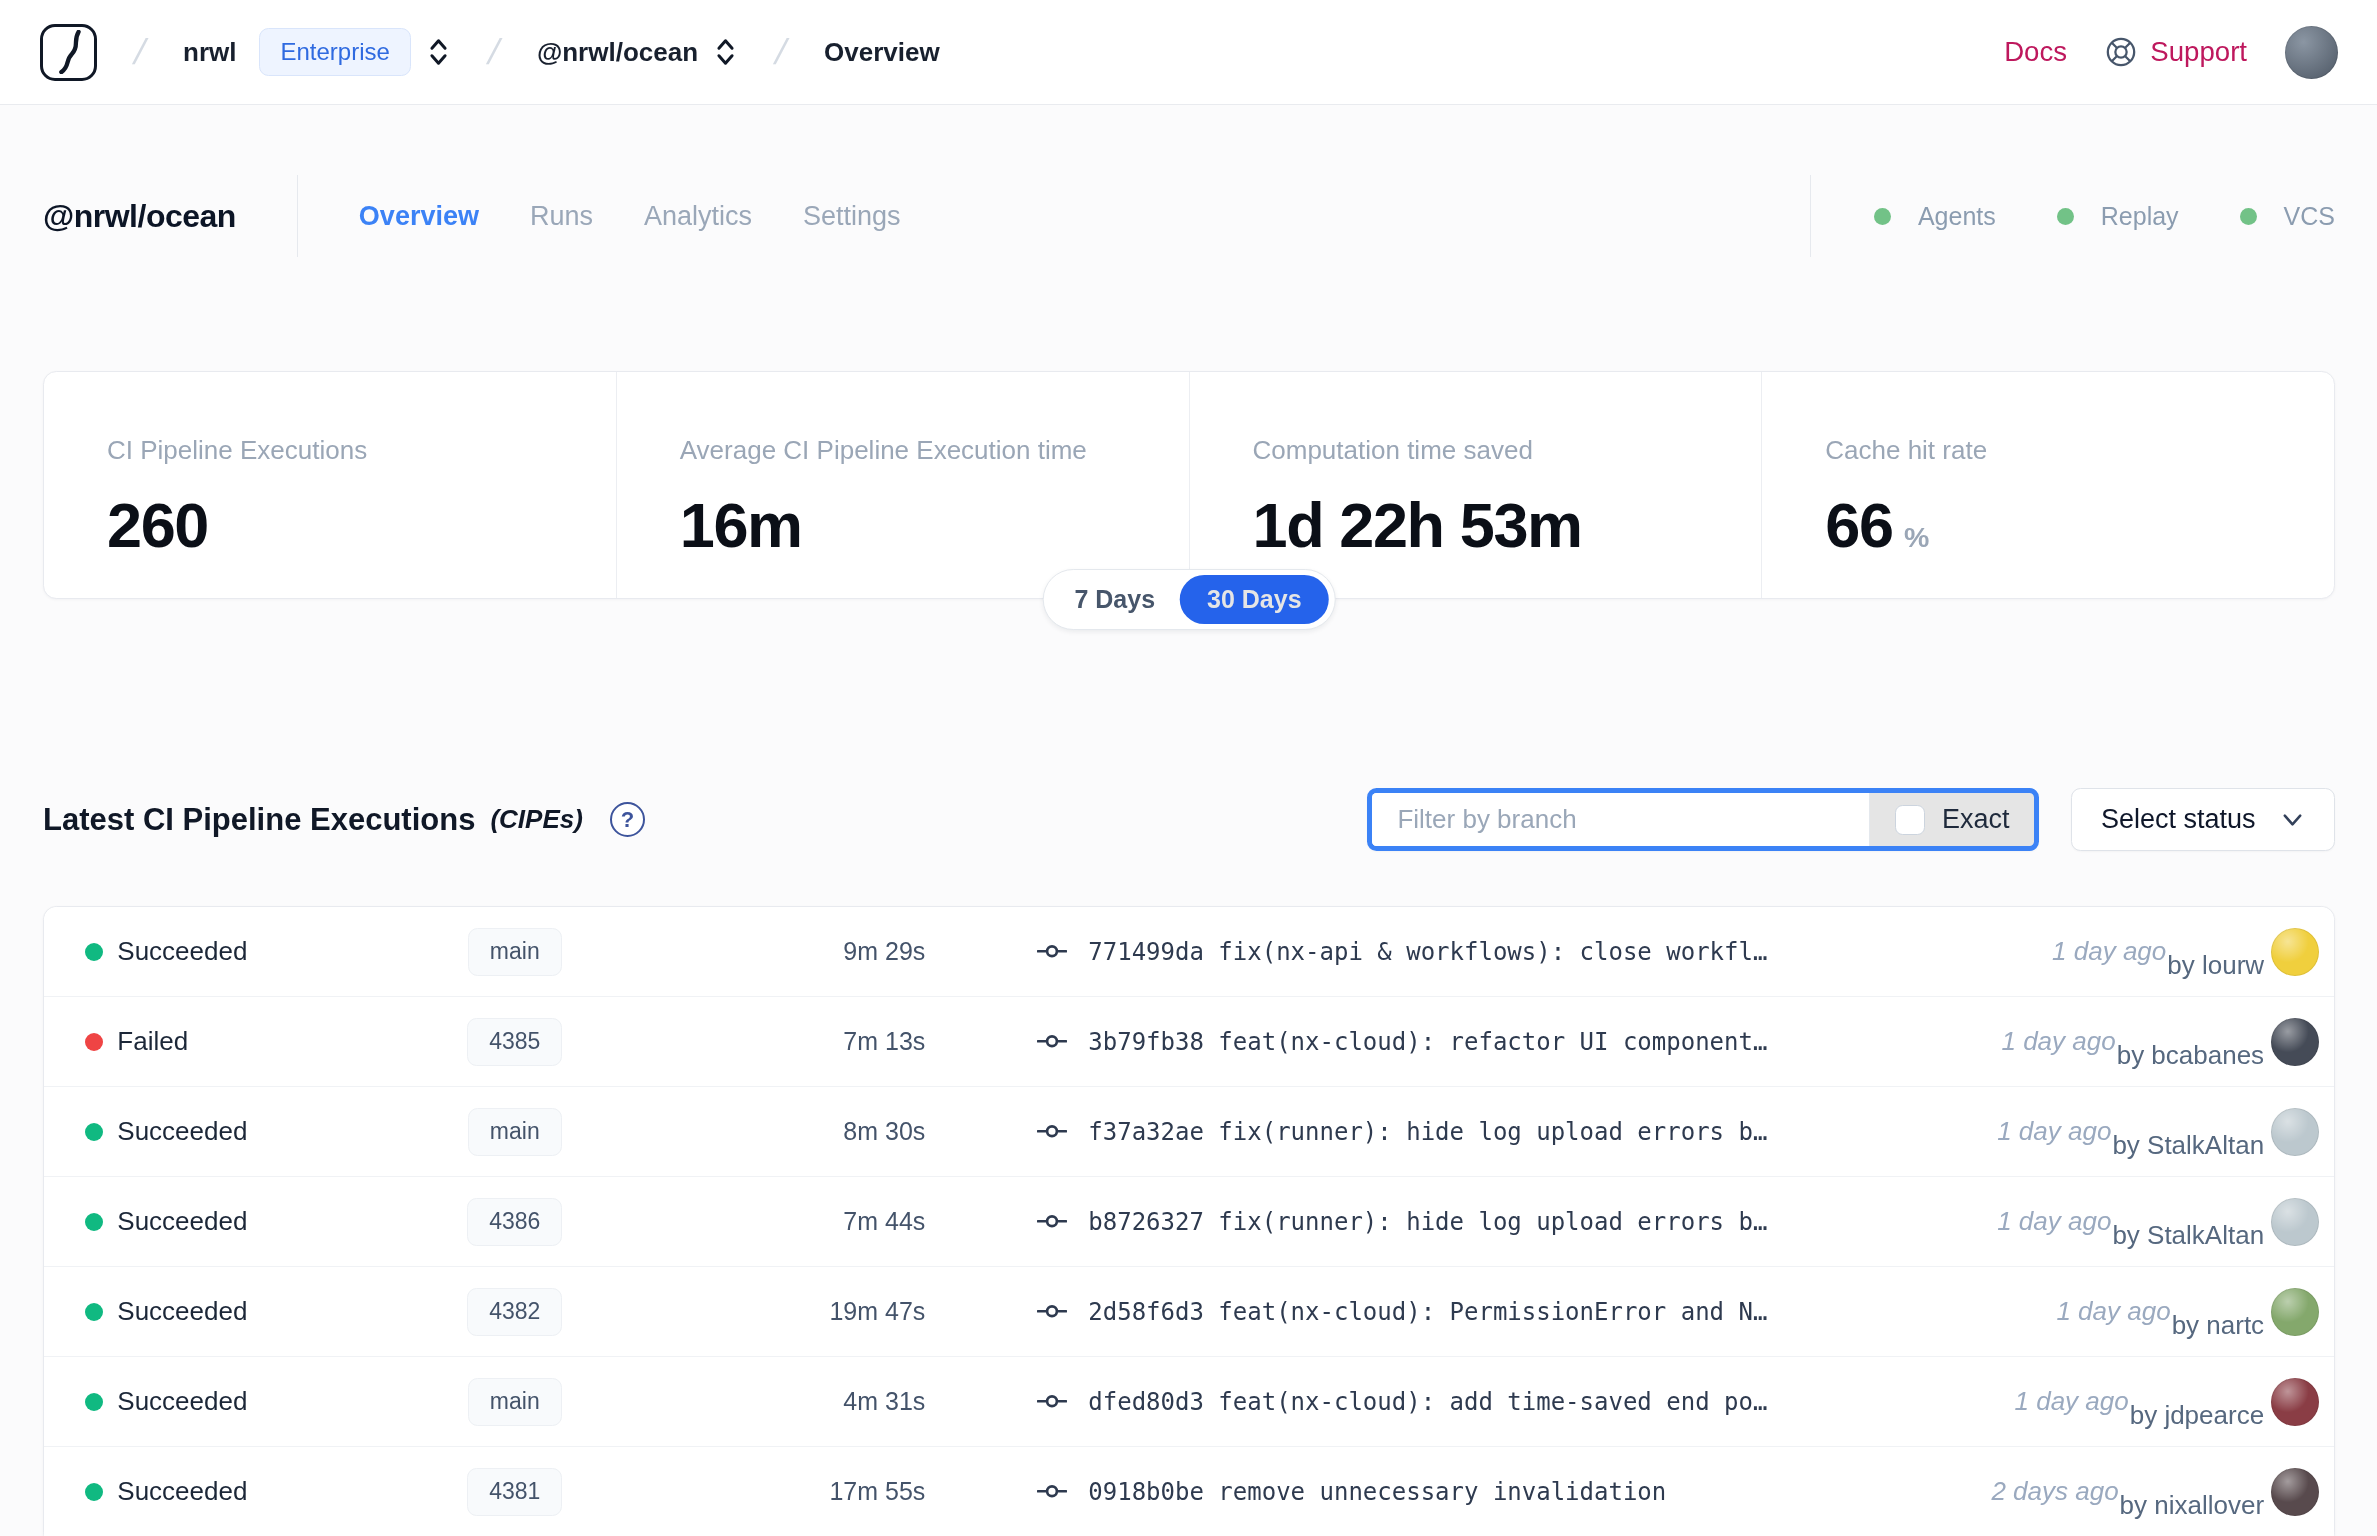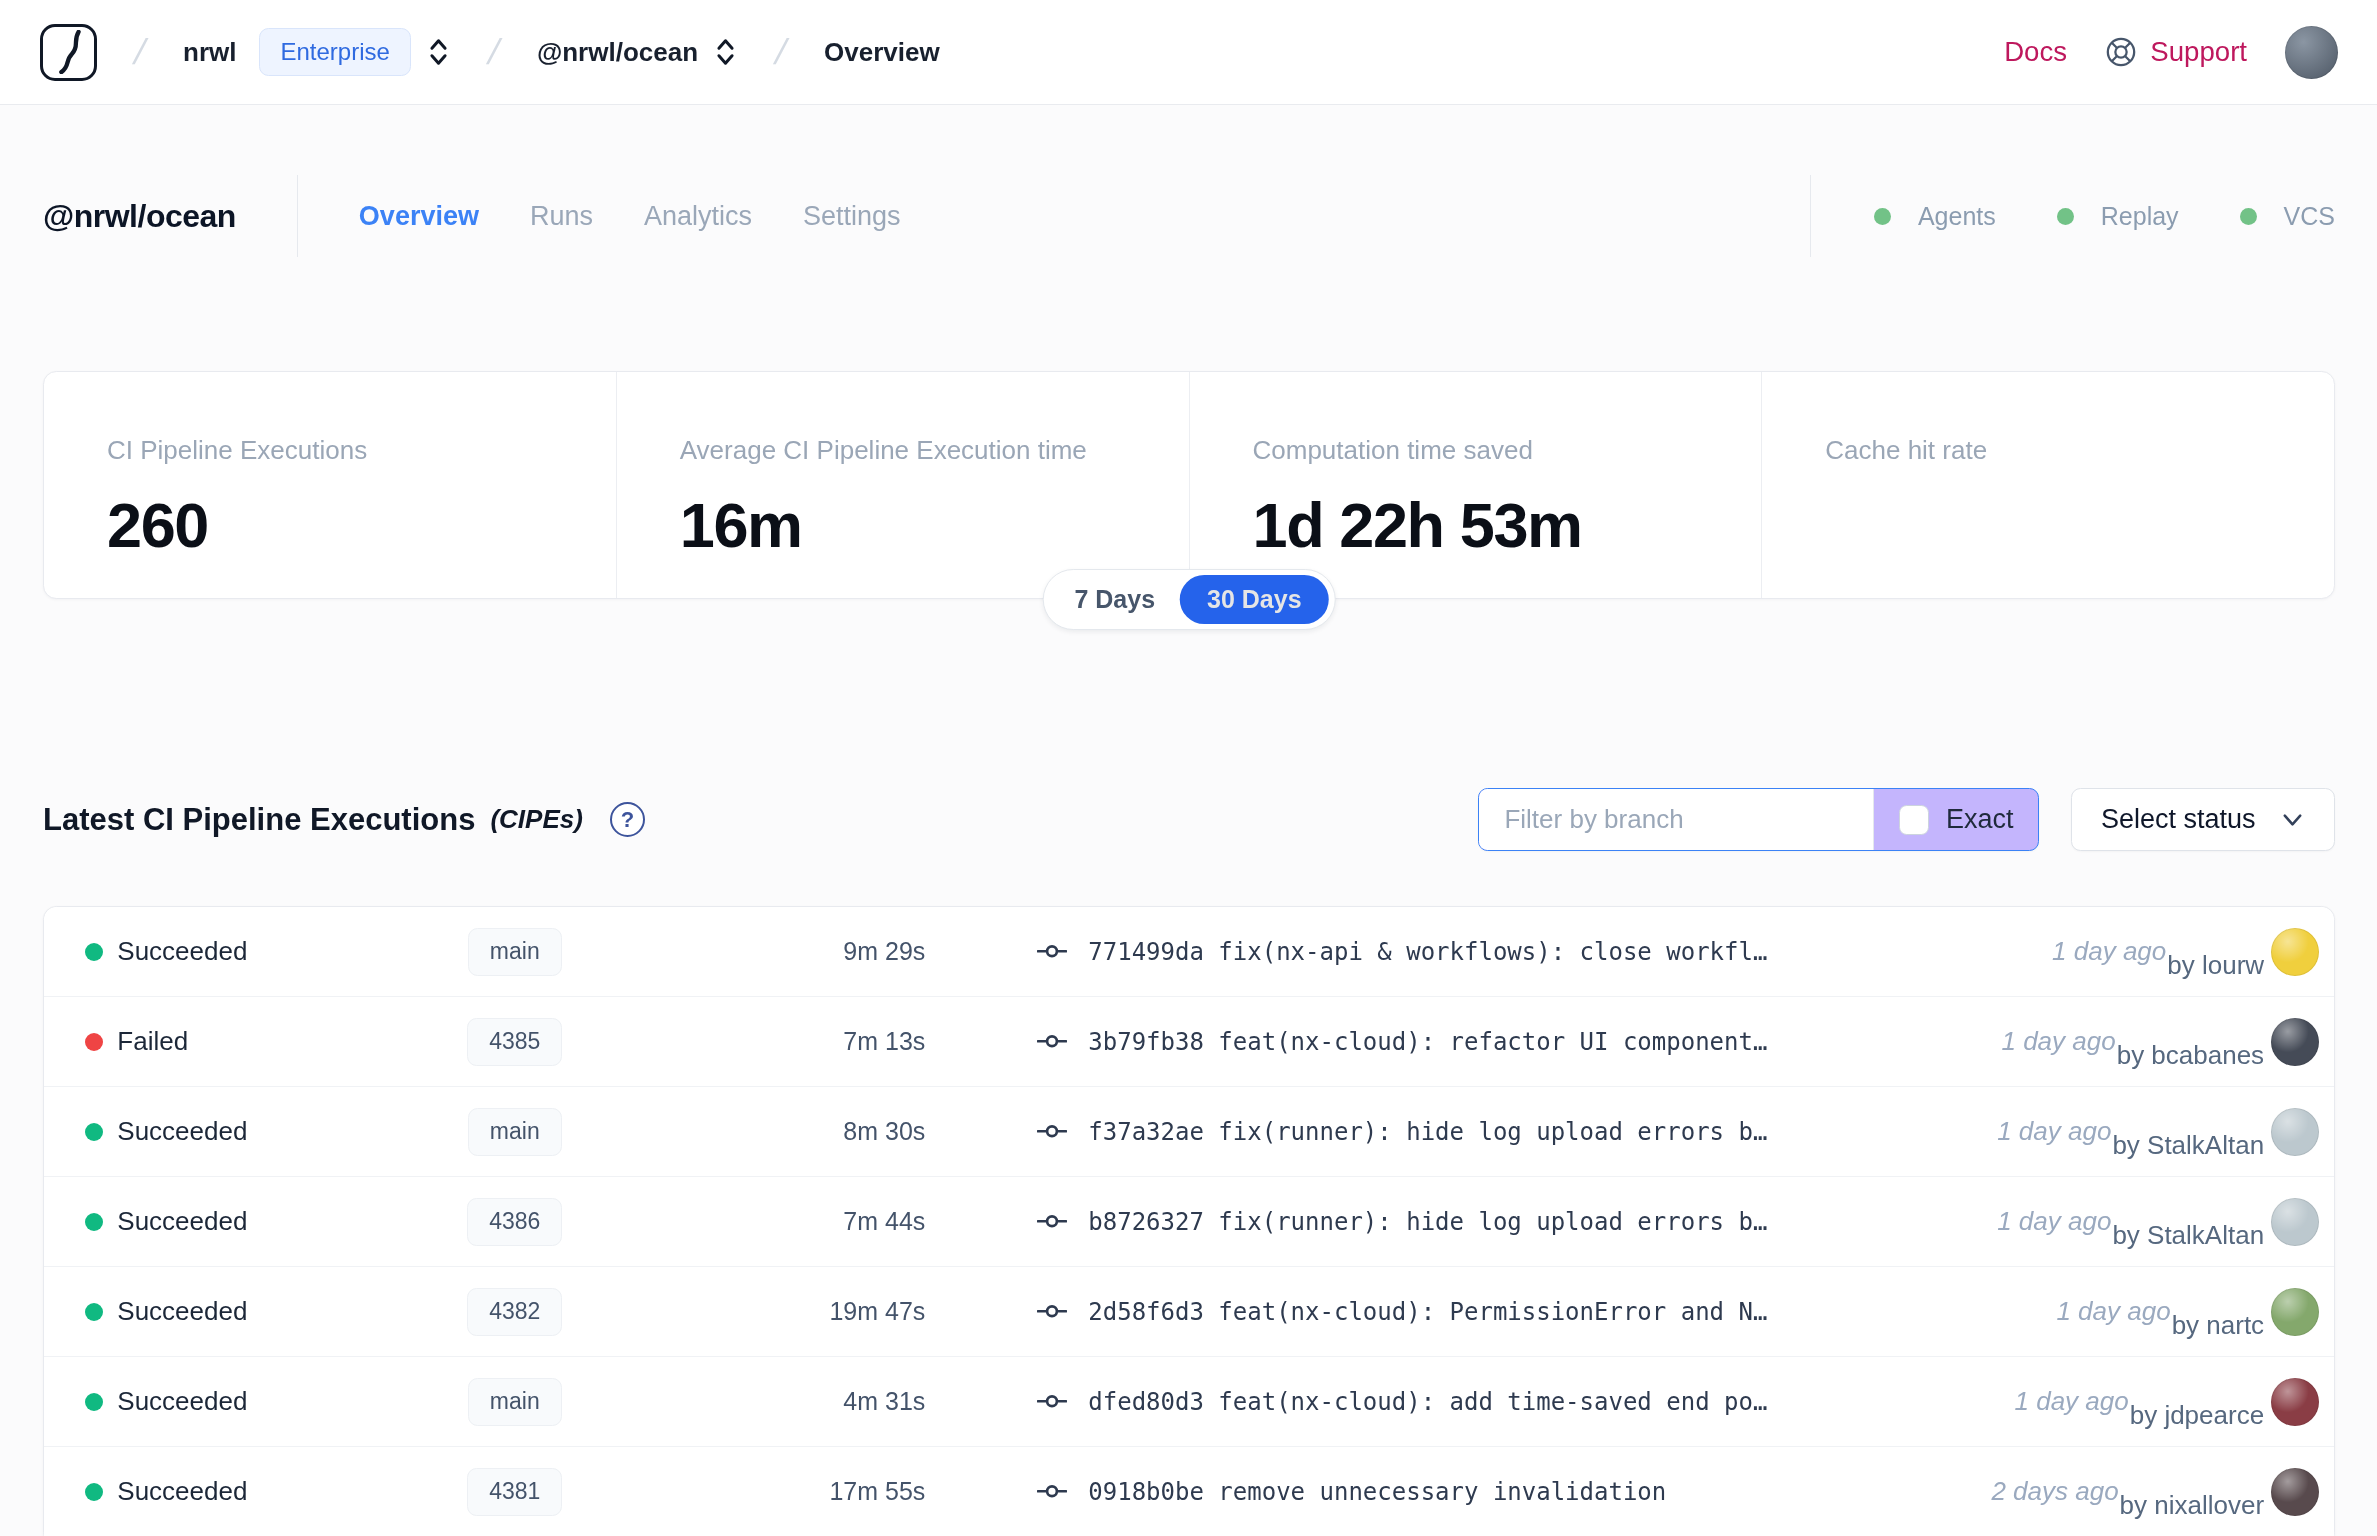--- a/index.html
+++ b/index.html
@@ -53,22 +53,22 @@
     height:49px; display:flex; align-items:center; border-radius:950px;}
   .toggle-opt.selected{ background:#2563eb; color:#e5e5e5; font-weight:700; padding:0 27px;}
   
   .cipe-header{ margin:188px 43px 0; display:flex; align-items:center; height:65px;}
   .cipe-title{ font-size:31px; font-weight:700; color:#101827; }
   .cipe-sub{ font-style:italic; font-size:26px; font-weight:600; color:#101827; margin-left:15px;}
   .help{ margin-left:27px; width:35px; height:35px; border:2.4px solid #3d549c; border-radius:50%;
     color:#3d549c; font-size:22px; font-weight:700; display:flex; align-items:center;
     justify-content:center; cursor:pointer; background:#fff;}
   .cipe-spacer{ flex:1; }
-  .filter-box{ display:flex; align-items:stretch; height:63px; background:#c4b5fd;
-    border:1px solid #3b82f6; border-radius:9.5px; overflow:hidden; width:561px;
+  .filter-box{ display:flex; align-items:stretch; height:63px; background:#e5e5e5;
+    border:5px solid #3b82f6; border-radius:9.5px; overflow:hidden; width:672px;
     box-shadow:0 1px 1.9px rgba(16,24,40,.03);}
   .filter-box input{ border:none; outline:none; font-size:26px; padding:0 25px; flex:1;
     color:#1a2433; font-family:"Liberation Sans", sans-serif; min-width:0;}
   .filter-box input::placeholder{ color:#9aa7b8; }
   .filter-div{ width:1px; background:#e4e8ed; }
   .exact{ display:flex; align-items:center; gap:17px; padding:0 25px; font-size:27px;
     color:#1f2a3c; font-weight:500;}
   .exact input{ appearance:none; -webkit-appearance:none; width:30px; height:30px; flex:none;
     border:1.9px solid #ccd4de; border-radius:7.6px; background:#fff; cursor:pointer; padding:0;}
   .status-btn{ margin-left:32px; height:63px; background:#fff; border:1px solid #dfe3e9;
@@ -178,20 +178,21 @@
   <div class="stat-card">
     <div class="stat-label">Average CI Pipeline Execution time</div>
     <div class="stat-value"><span>16m</span><span class="stat-suffix"></span></div>
   </div>
   <div class="stat-card">
     <div class="stat-label">Computation time saved</div>
     <div class="stat-value"><span>1d 22h 53m</span><span class="stat-suffix"></span></div>
   </div>
   <div class="stat-card">
     <div class="stat-label">Cache hit rate</div>
+    <div class="stat-value"><span>66</span><span class="stat-suffix">%</span></div>
   </div>
   <div class="range-toggle">
     <span class="toggle-opt">7 Days</span>
     <span class="toggle-opt selected">30 Days</span>
   </div>
 </section>
 
 <section class="cipe-header">
   <h2 class="cipe-title">Latest CI Pipeline Executions</h2>
   <span class="cipe-sub">(CIPEs)</span>

